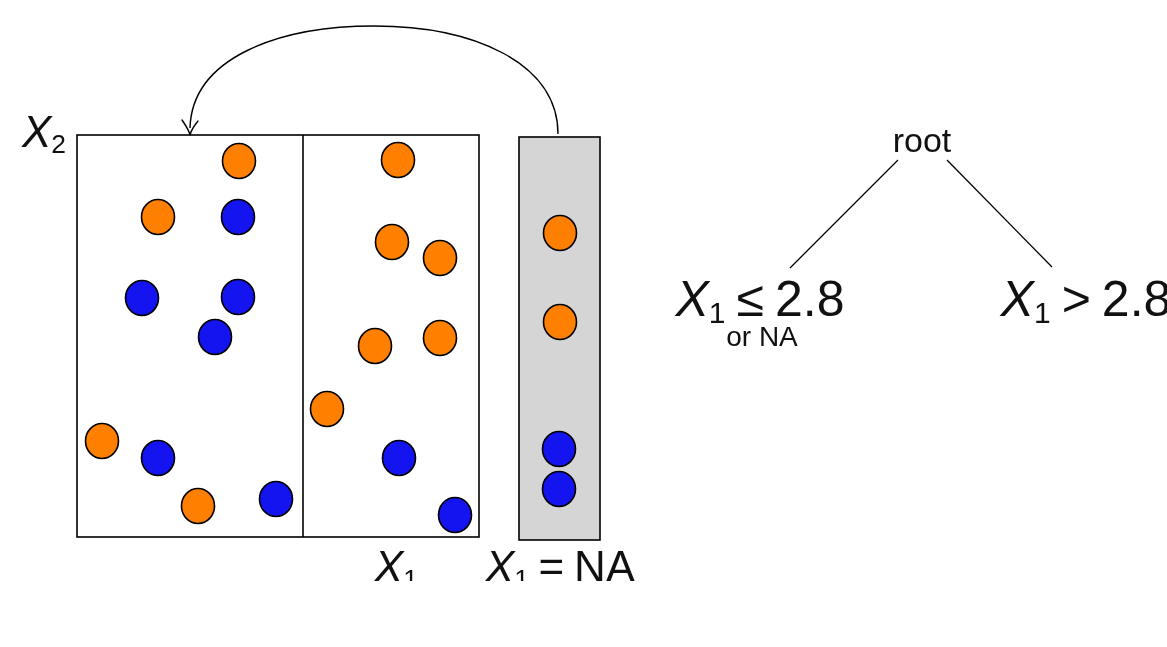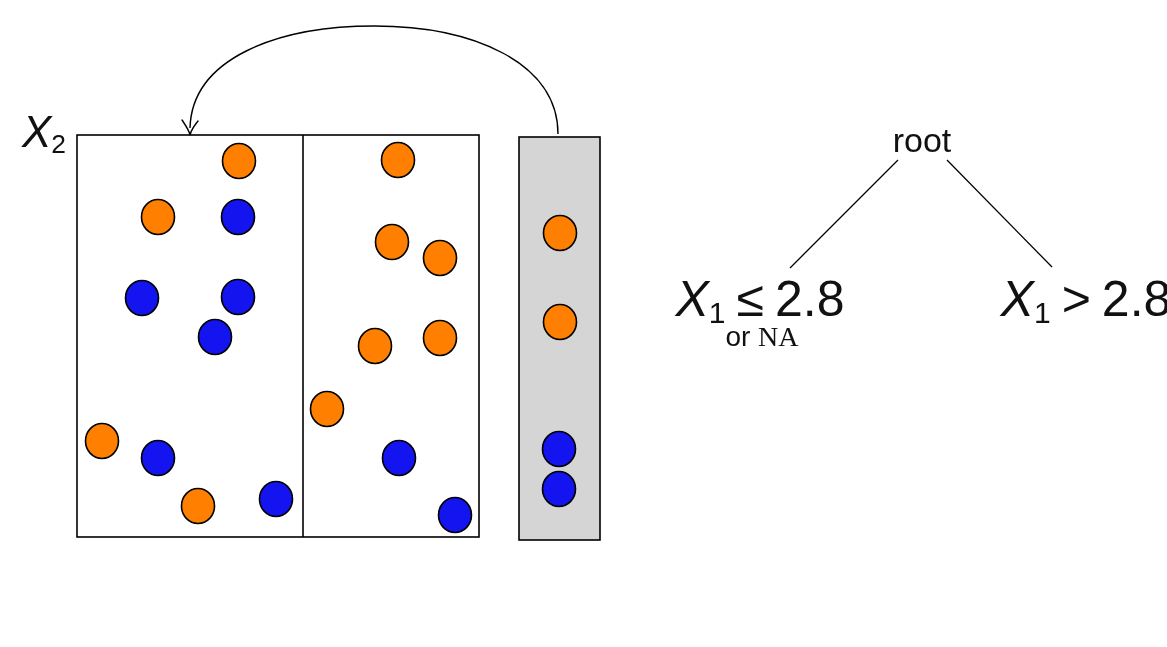--- a/index.html
+++ b/index.html
@@ -30,21 +30,21 @@
   .centered { text-align: center; }
   .right    { text-align: right; }
   .math .mvar { font-style: italic; }
   .math sub {
     font-size: 0.60em;
     font-style: normal;
     vertical-align: -0.22em;
     line-height: 0;
   }
   .op { margin: 0 0.22em; font-style: normal; }
-  .mono { font-family: Liberation Serif, serif; margin-top: 35px; }
+  .mono { font-family: Liberation Sans, sans-serif; margin-top: 35px; }
   .fs-axis  { font-size: 44px; }
   .fs-loss  { font-size: 39px; font-weight: bold; }
   .fs-root  { font-size: 34px; font-weight: normal; }
   .fs-node  { font-size: 50px; }
   .fs-or    { font-size: 28px; }
 </style>
 </head>
 <body>
 
 <div class="stage">
@@ -89,21 +89,27 @@
         <ellipse cx="560" cy="322" rx="16.5" ry="17.5" fill="#ff8000" stroke="#000000" stroke-width="1.6"></ellipse>
         <ellipse cx="559" cy="449" rx="16.5" ry="17.5" fill="#1414f0" stroke="#000000" stroke-width="1.6"></ellipse>
         <ellipse cx="559" cy="489" rx="16.5" ry="17.5" fill="#1414f0" stroke="#000000" stroke-width="1.6"></ellipse>
       </g>
   </svg>
 
   <div class="label right math fs-axis" style="left:0px; top:107px; width:66px;">
     <span class="mvar">X</span><sub>2</sub>
   </div>
 
+  <div class="label centered math fs-axis" style="left:346px; top:542px; width:100px;">
+    <span class="mvar">X</span><sub>1</sub>
+  </div>
 
+  <div class="label centered math fs-axis" style="left:465px; top:542px; width:190px;">
+    <span class="mvar">X</span><sub>1</sub><span class="op">=</span><span class="mono">NA</span>
+  </div>
 
 
   <div class="label centered fs-root" style="left:862px; top:121px; width:120px;">root</div>
 
   <div class="label centered math fs-node" style="left:660px; top:271px; width:200px;">
     <span class="mvar">X</span><sub>1</sub><span class="op">≤</span><span>2.8</span>
   </div>
   <div class="label centered math fs-or" style="left:682px; top:321px; width:160px;">
     <span>or</span>&nbsp;<span class="mono">NA</span>
   </div>

